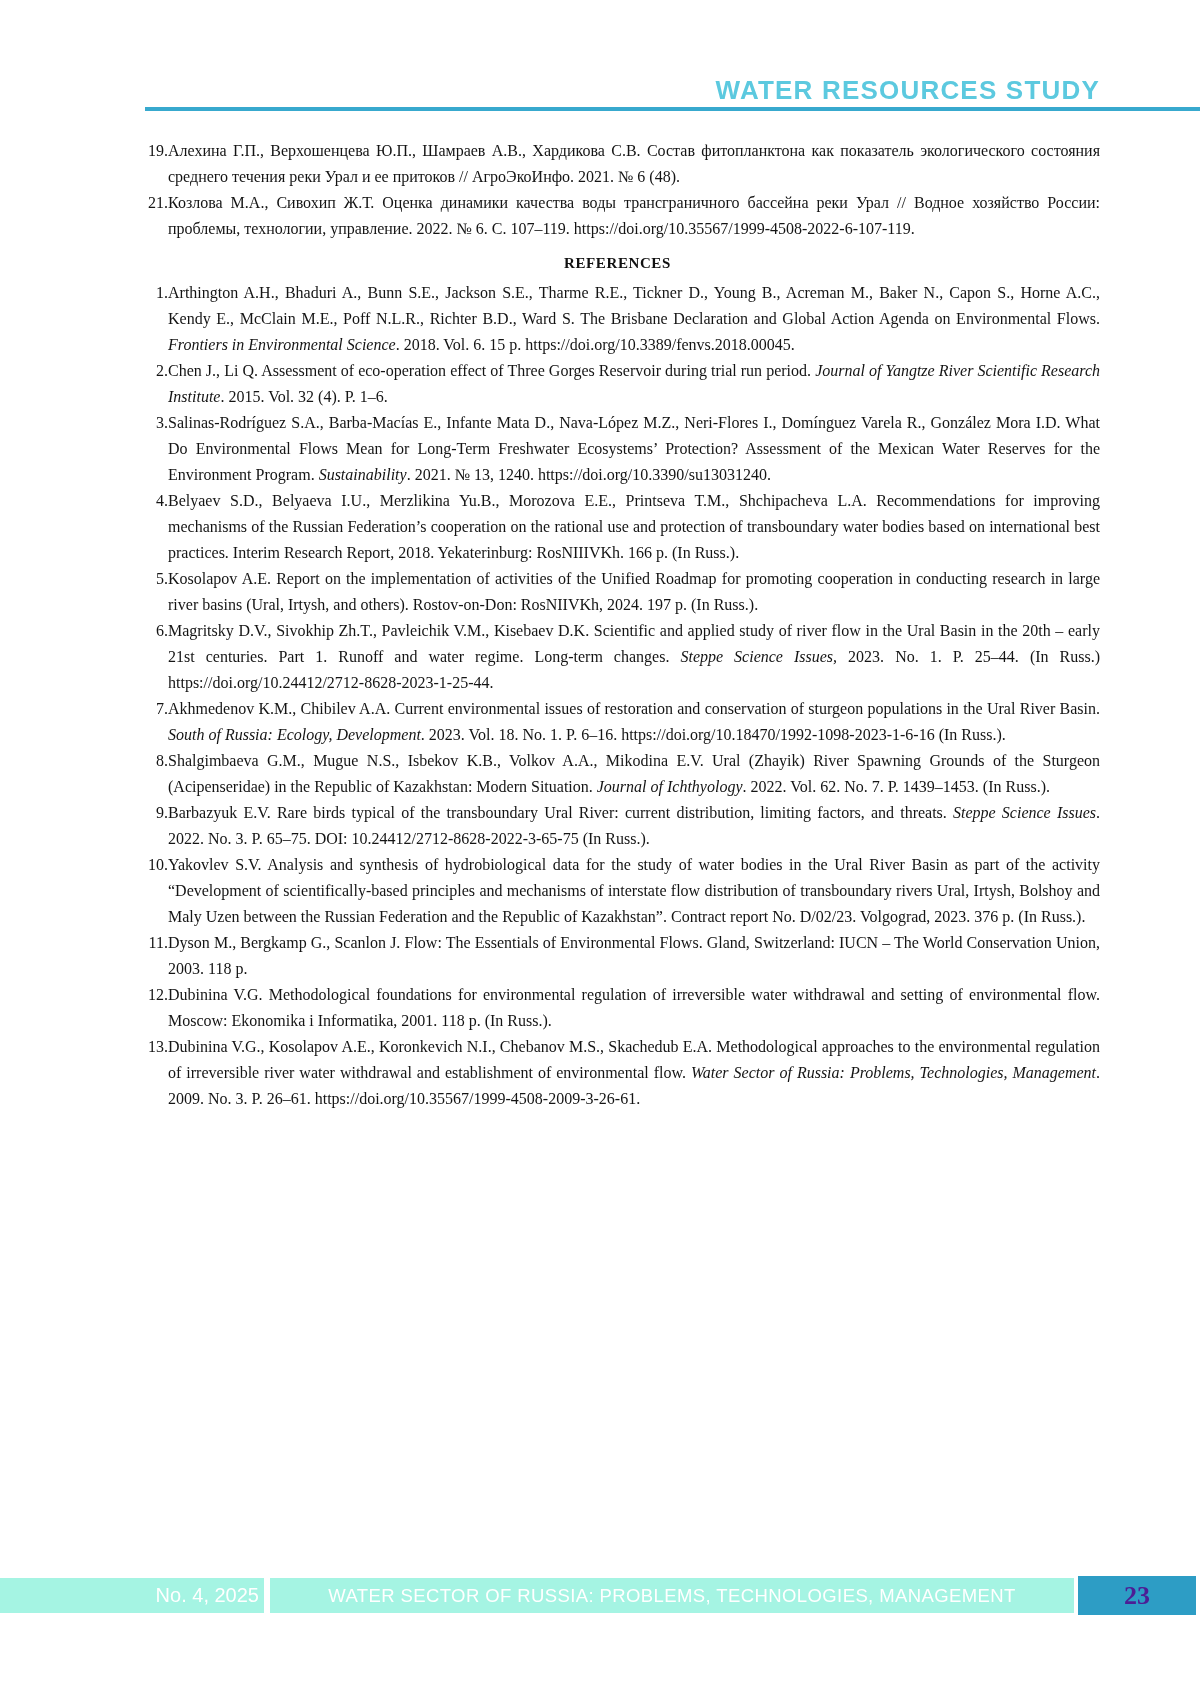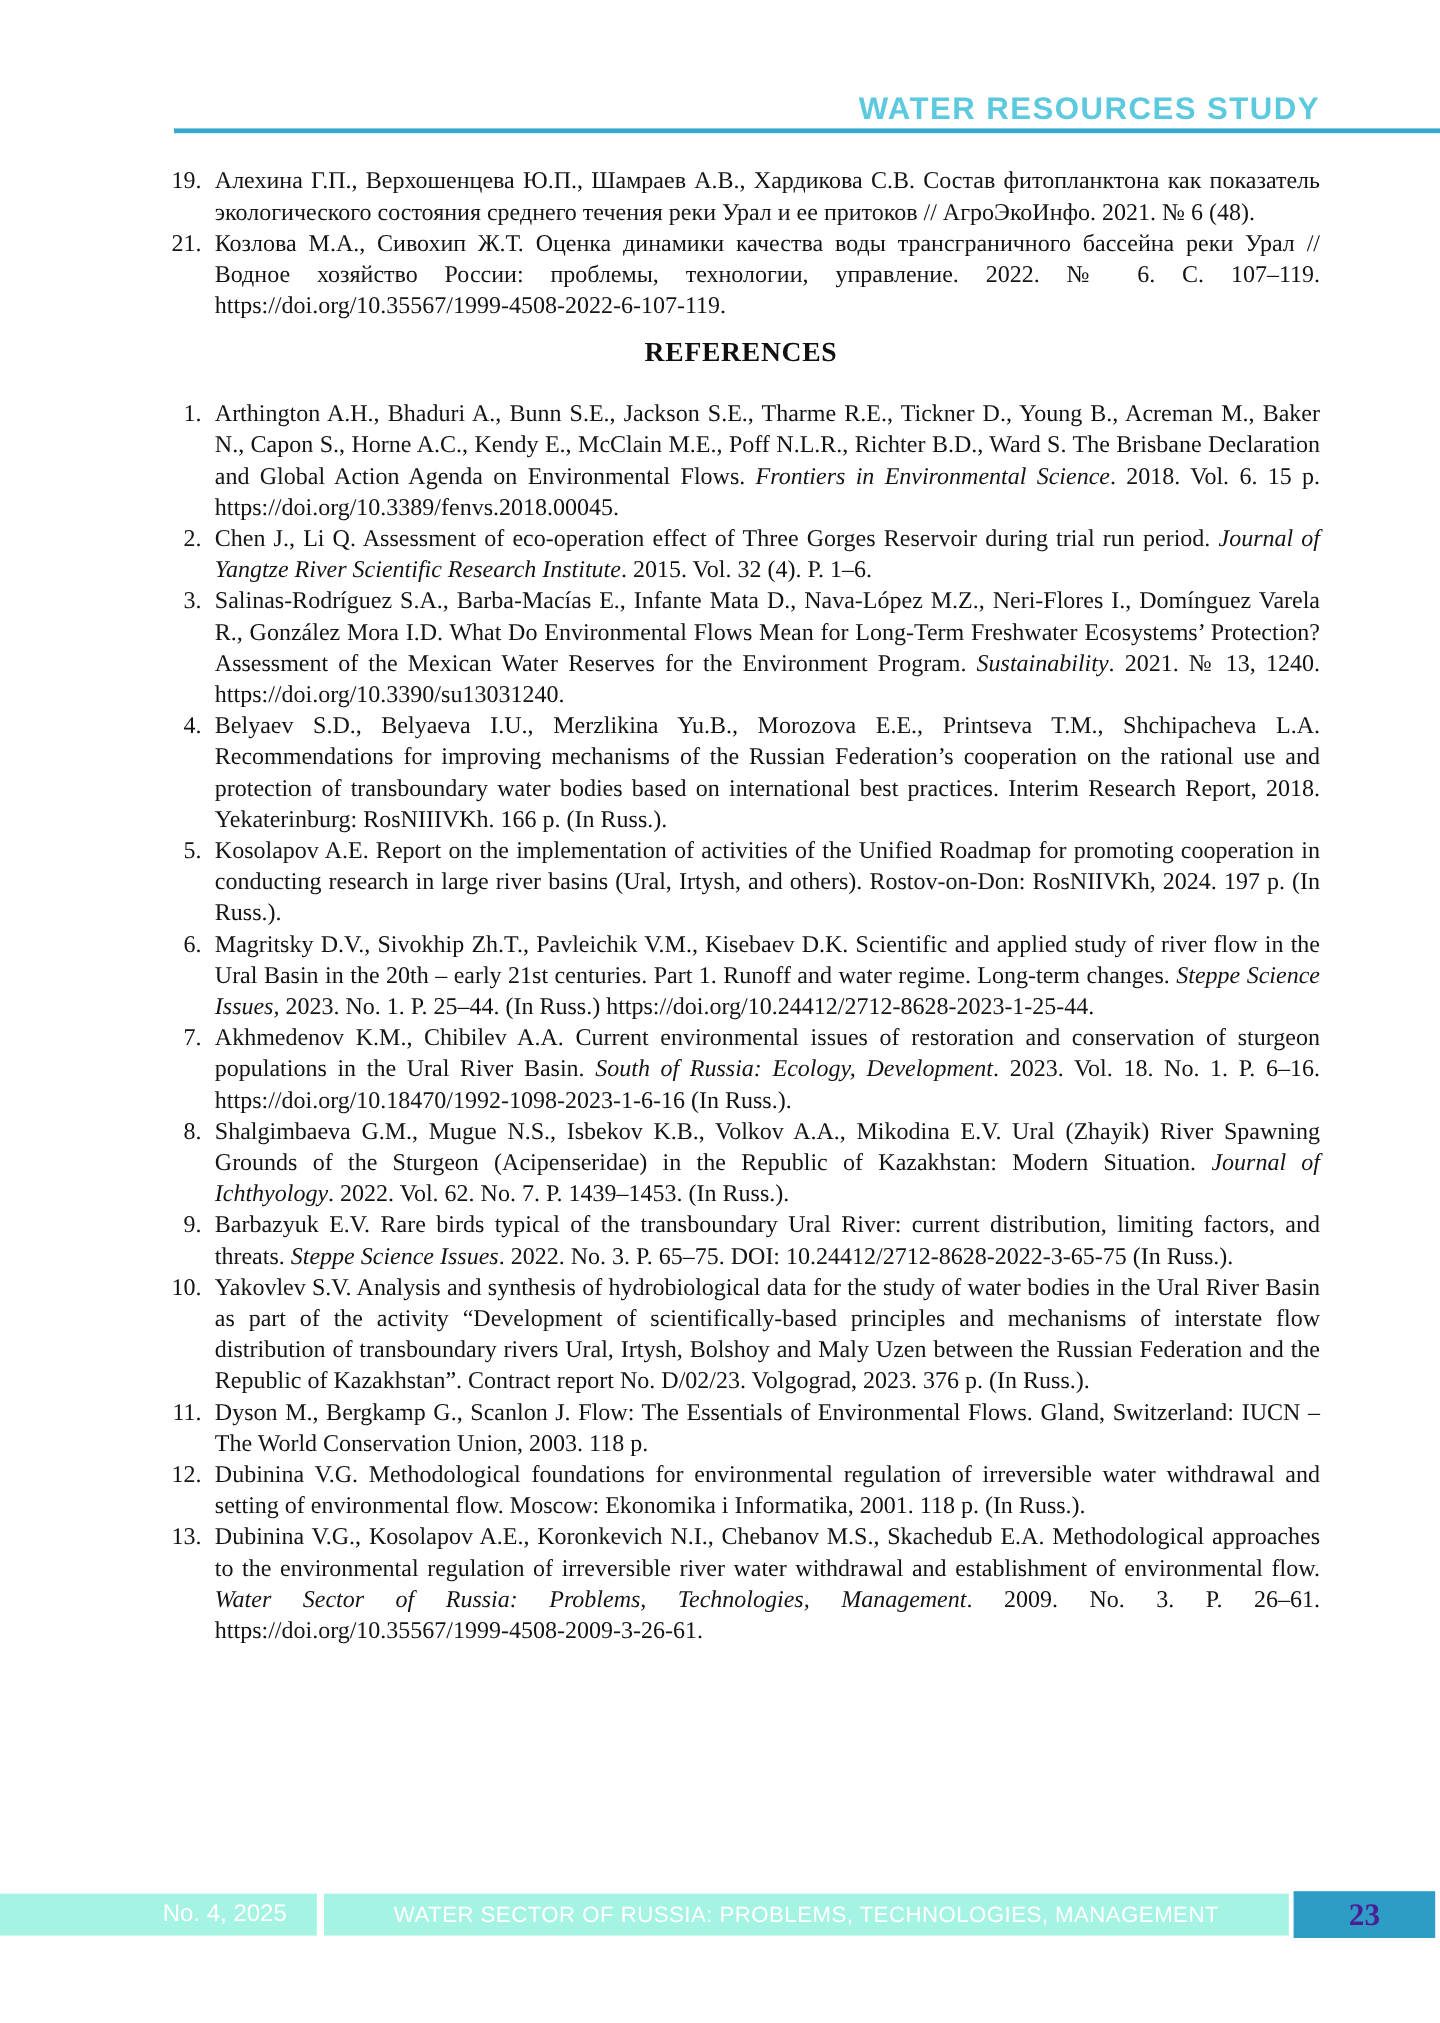--- a/index.html
+++ b/index.html
@@ -12,35 +12,35 @@
     font-family:"Liberation Sans", sans-serif;font-size:26px;font-weight:600;
     letter-spacing:1.2px;color:var(--running-head,#5cc9df);
   }
   .head-rule{
     position:absolute;top:107px;left:145px;width:1055px;height:4px;
     background:var(--accent-cyan,#38a9ce);
   }
   .content{position:absolute;top:138px;left:135px;width:965px;}
   .ref-list{margin:0;padding:0;list-style:none;}
   .ref-item{
-    display:grid;grid-template-columns:33px 1fr;column-gap:11px;
-    font-size:20px;line-height:26px;text-align:justify;
+    display:grid;grid-template-columns:33px 1fr;
+    font-size:16px;line-height:26px;text-align:justify;
     overflow-wrap:break-word;
   }
   .ref-num{text-align:right;}
   .refs-heading{
-    margin:13px 0 25px;font-size:23px;font-weight:700;
+    margin:13px 0 8px;font-size:15px;font-weight:700;
     letter-spacing:0.6px;text-align:center;color:#111;
   }
   .footer{position:absolute;left:0;top:1578px;width:1200px;height:35px;}
   .footer-issue{
     position:absolute;left:0;top:0;width:264px;height:35px;
     background:var(--footer-bar,#a5f4e3);color:#ffffff;
     font-family:"Liberation Sans", sans-serif;font-size:20px;
-    line-height:35px;text-align:right;box-sizing:border-box;padding-right:25px;
+    line-height:35px;text-align:right;box-sizing:border-box;padding-right:5px;
   }
   .footer-journal{
     position:absolute;left:270px;top:0;width:804px;height:35px;
     background:var(--footer-bar,#a5f4e3);color:#ffffff;
     font-family:"Liberation Sans", sans-serif;font-size:18.5px;
     letter-spacing:0.4px;line-height:35px;text-align:center;
     white-space:nowrap;overflow:hidden;
   }
   .footer-page{
     position:absolute;left:1078px;top:-2px;width:118px;height:39px;

